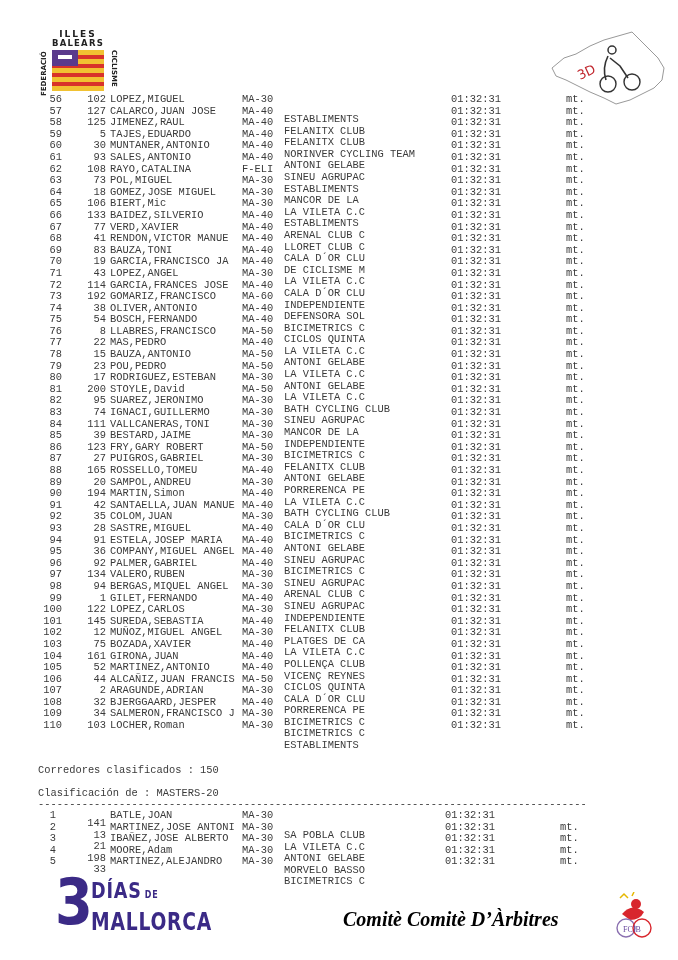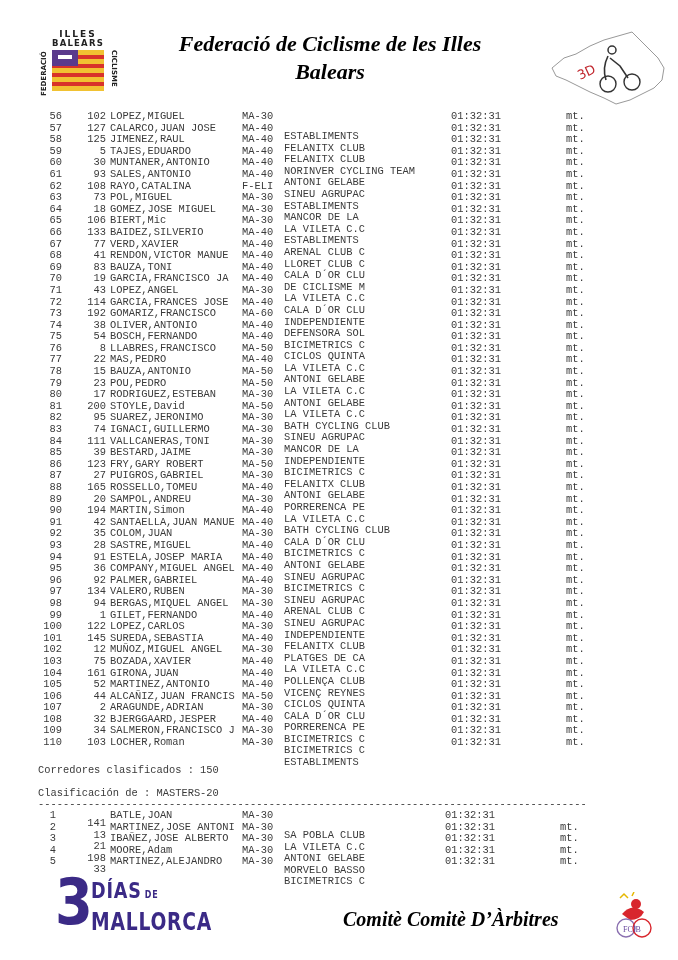--- a/index.html
+++ b/index.html
@@ -5,21 +5,21 @@
   html, body { margin: 0; padding: 0; background: #ffffff; }
   body { width: 678px; height: 960px; position: relative; overflow: hidden; color: #2a2a2a; }
   .header { position: absolute; left: 0; top: 0; width: 678px; height: 108px; text-decoration: underline; }
   .fed-logo { position: absolute; left: 38px; top: 28px; width: 80px; height: 76px; }
   .title { position: absolute; left: 120px; top: 30px; width: 420px; text-align: center;
            font-family: "Liberation Serif", serif; font-style: italic; font-weight: bold;
            font-size: 22px; line-height: 28px; color: #000; }
   .map-logo { position: absolute; left: 546px; top: 28px; width: 124px; height: 80px; }
 
   .mono { font-family: "Liberation Mono", monospace; font-size: 10.4px; color: #3a3a3a; white-space: pre; }
-  .results { position: absolute; left: 0; top: 111px; width: 678px; }
+  .results { position: absolute; left: 0; top: 94px; width: 678px; }
   .row { position: relative; height: 11.6px; line-height: 11.6px; }
   .row span { position: absolute; top: 0; }
   .c-pos { left: 34px; width: 28px; text-align: right; }
   .c-dorsal { left: 60px; width: 46px; text-align: right; }
   .c-name { left: 110px; }
   .c-cat { left: 242px; }
   .c-club { left: 284px; margin-top: 20px; }
   .c-time { left: 451px; }
   .c-diff { left: 566px; text-align: right; }
 
@@ -60,24 +60,20 @@
       <rect x="14" y="45" width="52" height="4" fill="#d8332a"></rect>
       <rect x="14" y="49" width="52" height="5" fill="#f1c232"></rect>
       <rect x="14" y="54" width="52" height="4" fill="#d8332a"></rect>
       <rect x="14" y="58" width="52" height="5" fill="#f1c232"></rect>
       <rect x="14" y="22" width="26" height="16" fill="#5a3a8c"></rect>
       <rect x="20" y="27" width="14" height="4" fill="#ffffff"></rect>
     </g>
     <text x="8" y="68" font-family="DejaVu Sans, sans-serif" font-size="7" font-weight="bold" fill="#222" transform="rotate(-90 8 68)">FEDERACIÓ</text>
     <text x="74" y="22" font-family="DejaVu Sans, sans-serif" font-size="7" font-weight="bold" fill="#222" transform="rotate(90 74 22)">CICLISME</text>
   </svg>
-  <div class="title">
-    <div>Federació de Ciclisme de les Illes</div>
-    <div>Balears</div>
-  </div>
   <svg class="map-logo" viewBox="0 0 124 80">
     <path d="M6 40 L18 30 L30 26 L44 18 L58 12 L72 8 L86 4 L92 10 L98 16 L104 22 L112 30 L118 40 L116 52 L108 60 L96 66 L84 72 L70 76 L58 70 L44 64 L32 58 L20 52 L10 48 Z" fill="none" stroke="#999" stroke-width="1"></path>
     <text x="34" y="52" font-family="DejaVu Sans, sans-serif" font-size="13" fill="#c0262d" transform="rotate(-25 34 52)">3D</text>
     <circle cx="66" cy="22" r="4" fill="none" stroke="#333" stroke-width="1.5"></circle>
     <path d="M62 28 Q56 40 60 52 M64 30 L74 38 L82 50" fill="none" stroke="#333" stroke-width="1.6"></path>
     <circle cx="62" cy="56" r="8" fill="none" stroke="#333" stroke-width="1.4"></circle>
     <circle cx="86" cy="54" r="8" fill="none" stroke="#333" stroke-width="1.4"></circle>
   </svg>
 </div>
 

